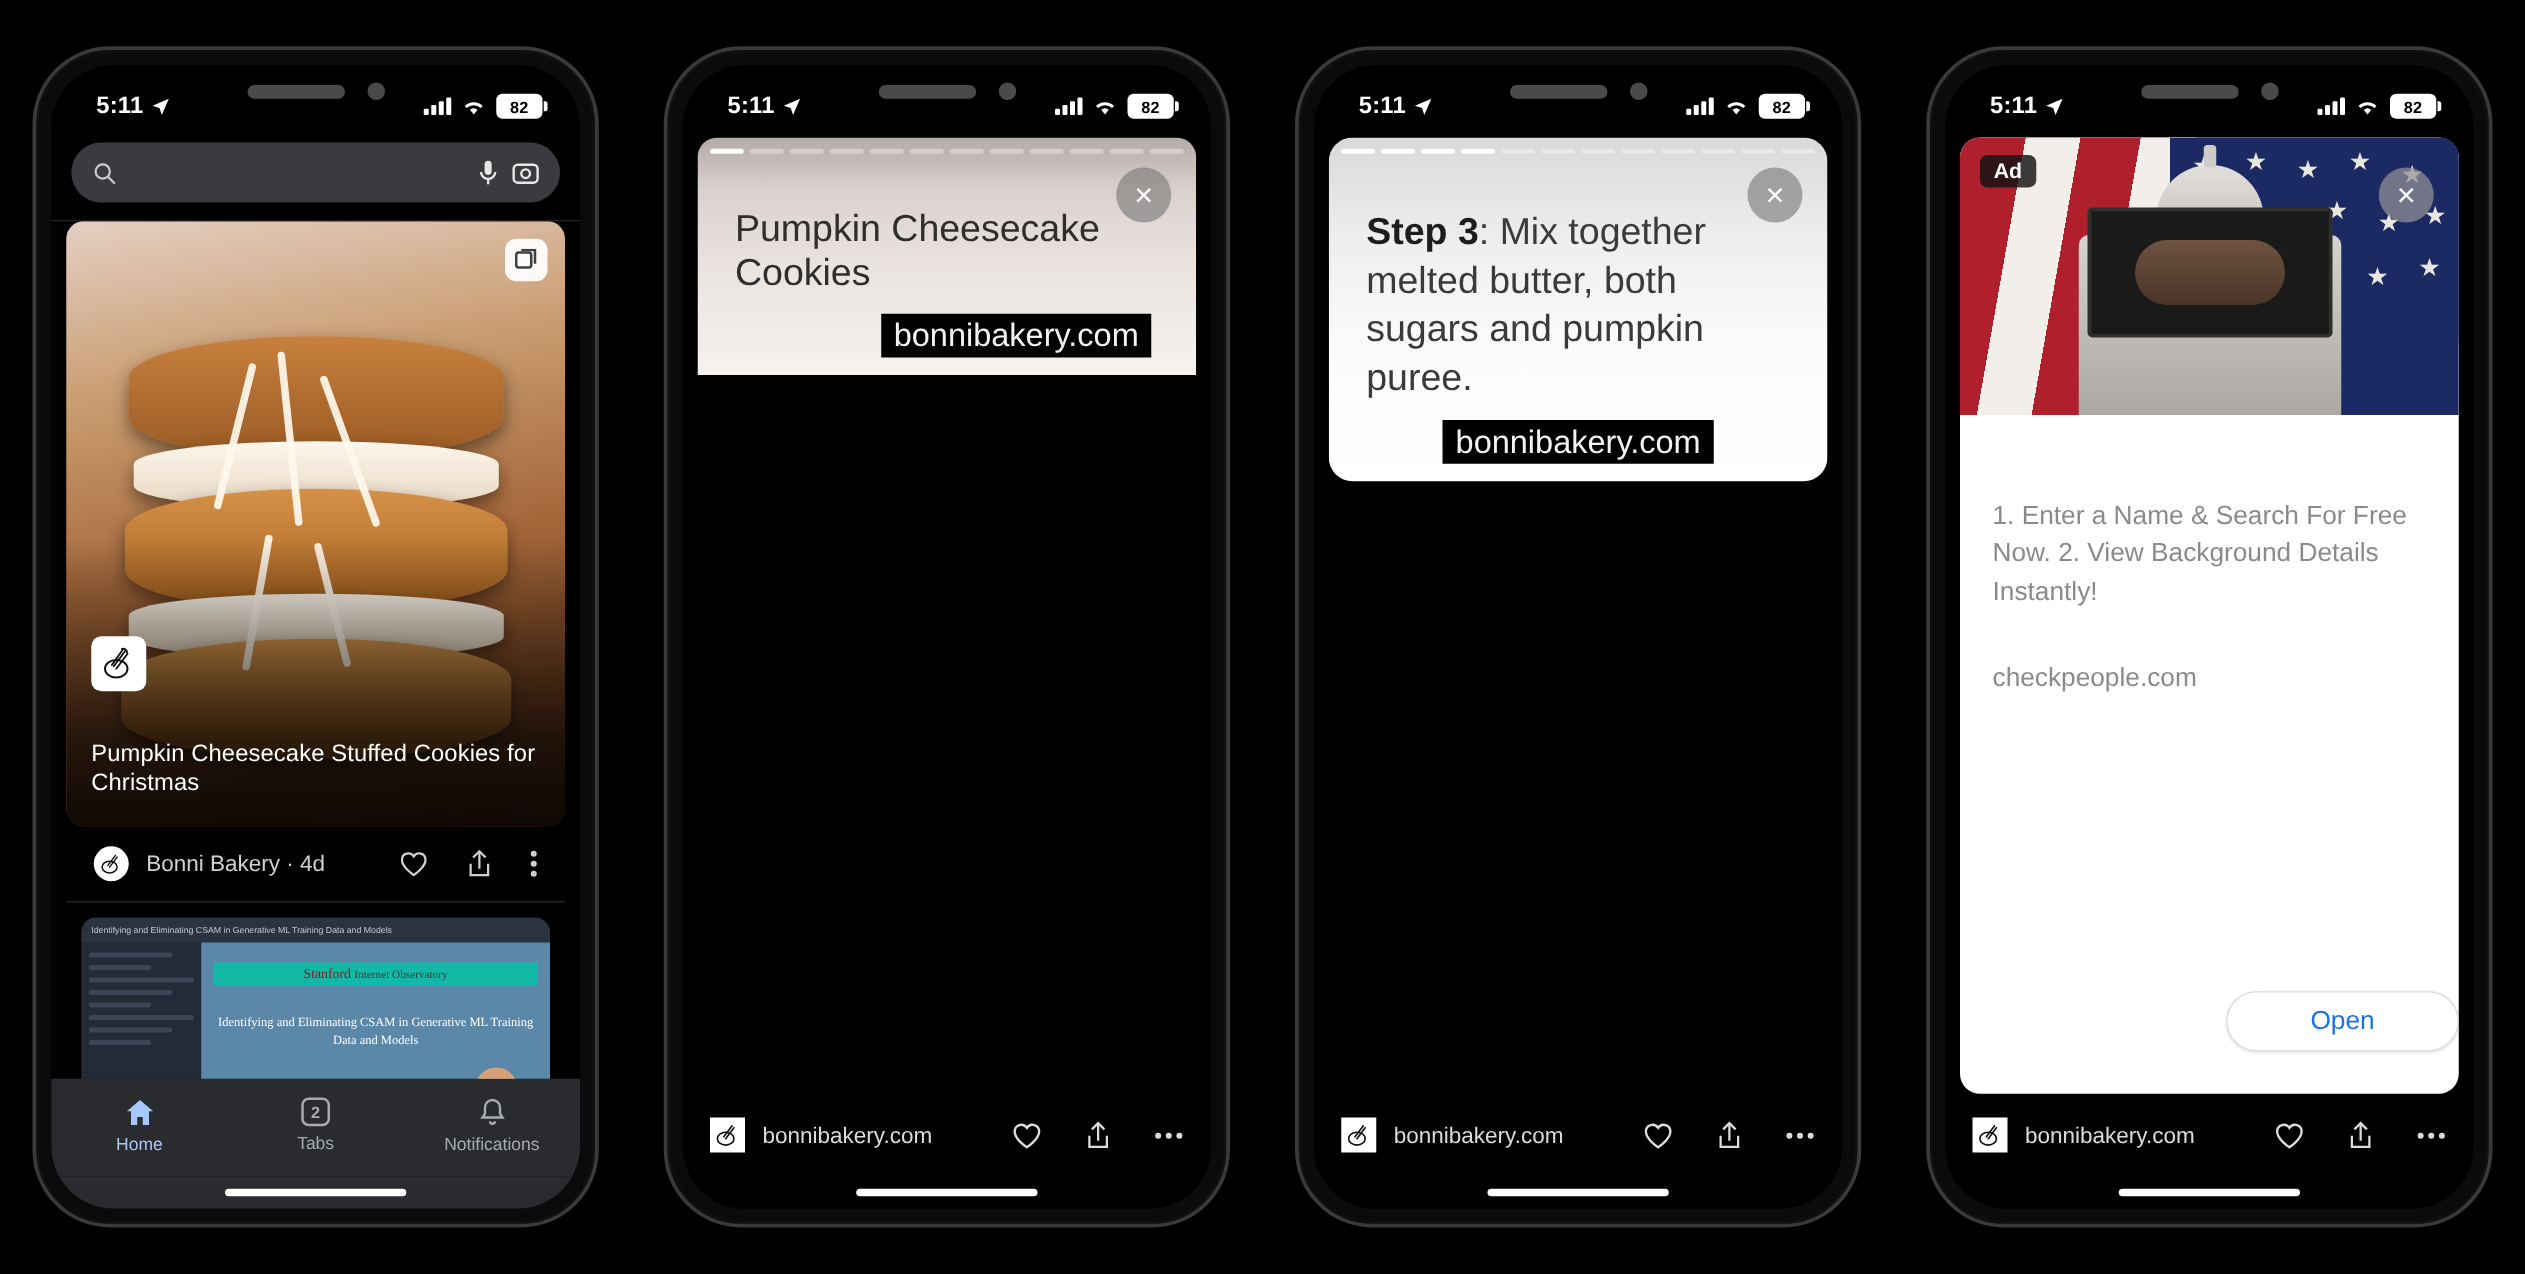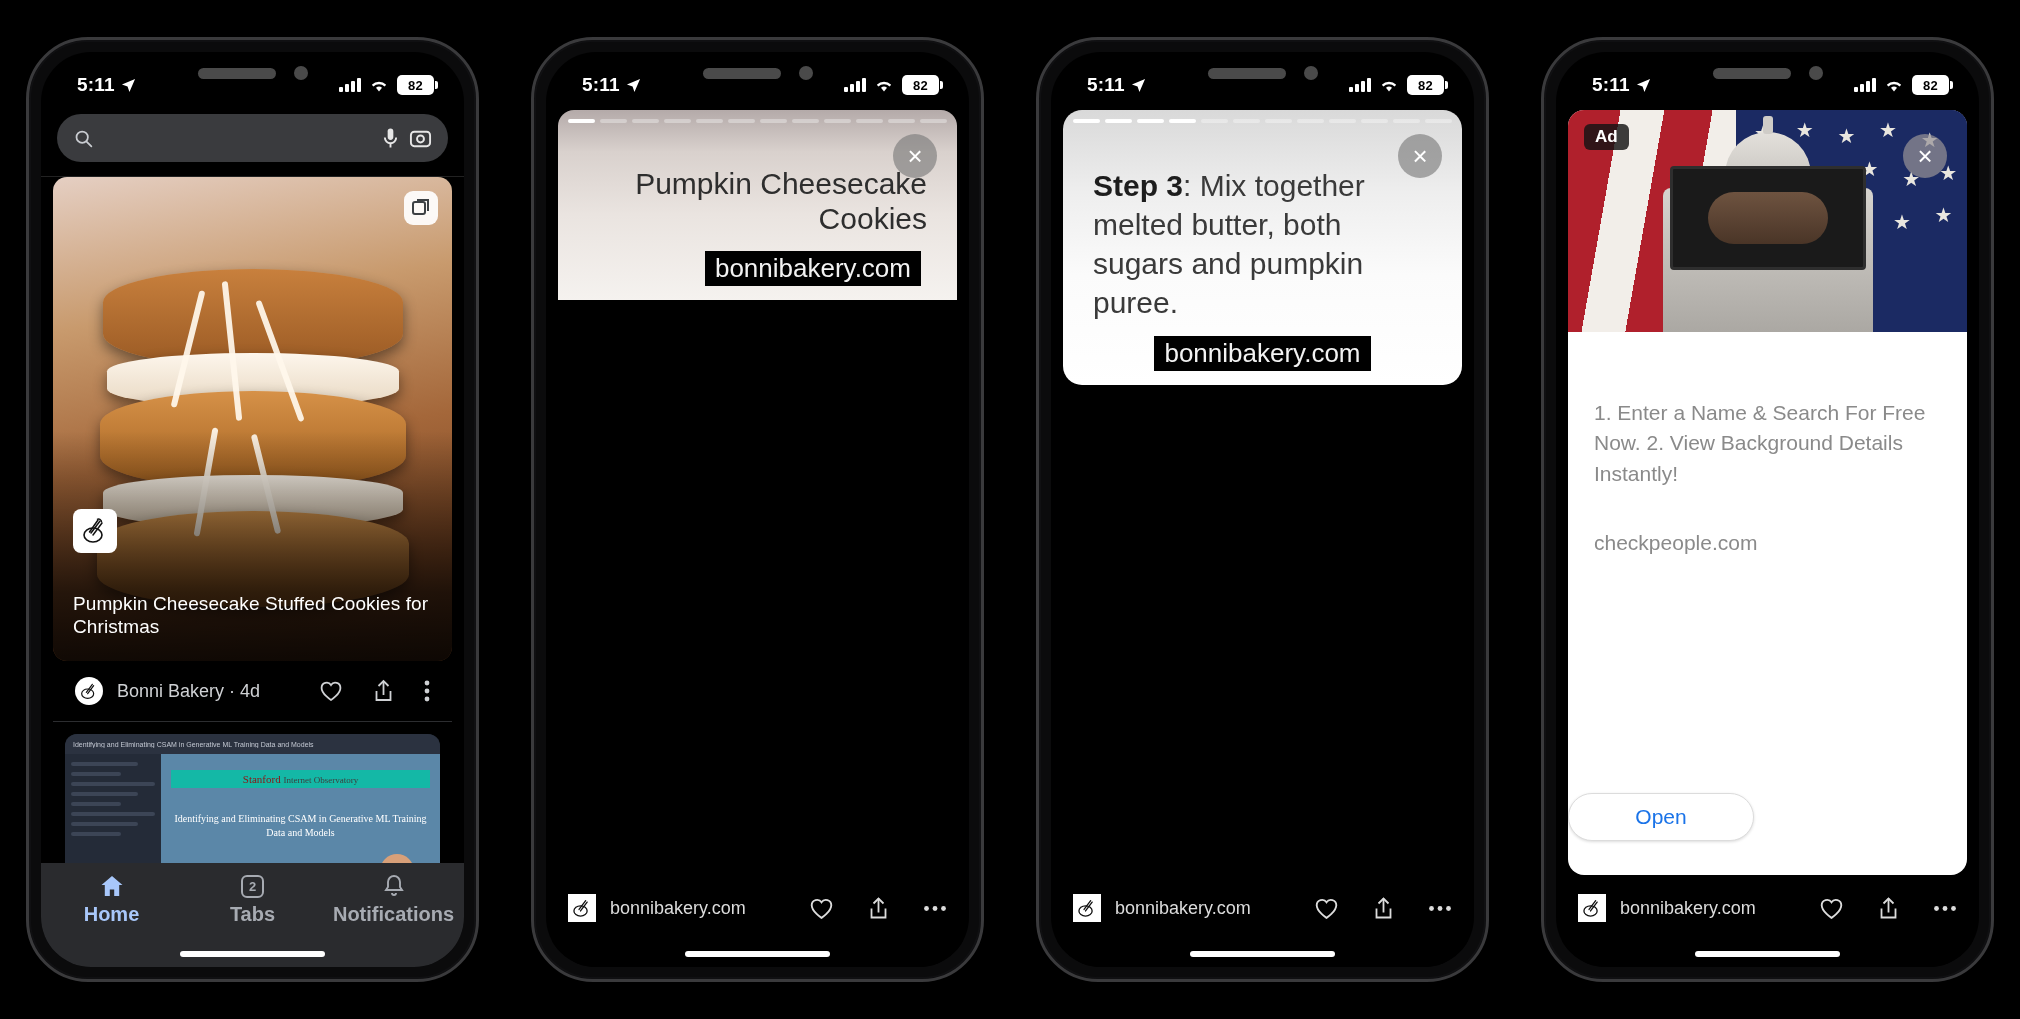--- a/index.html
+++ b/index.html
@@ -188,21 +188,21 @@
   }
   .slide-face::before {
     content:""; position:absolute; left:3px; top:9px; width:28px; height:9px;
     background:#1b1b1b; border-radius: 5px;
   }
   .tabbar {
     height: 78px; background:#2a2b2e; display:flex; align-items:center;
     padding-bottom: 4px;
   }
   .tab { flex:1; display:flex; flex-direction:column; align-items:center; gap:5px; }
-  .tab .lb { font-size: 20px; color:#a7abb2; font-weight:700; }
+  .tab .lb { font-size: 14px; color:#a7abb2; font-weight:400; }
   .tab.active .lb { color:#a8c7fa; }
   .tab-badge {
     width: 23px; height: 23px; border: 2px solid #a7abb2; border-radius: 6px;
     color:#a7abb2; font-size: 13px; font-weight: 700;
     display:flex; align-items:center; justify-content:center;
   }
   .homebar {
     height: 26px; display:flex; align-items:center; justify-content:center;
     background:#2a2b2e;
   }
@@ -229,21 +229,21 @@
   }
   .story-text {
     background: linear-gradient(180deg,#b4aaa9 0%,#d9d1cd 22%,#eae4e0 55%,#f5f2ef 100%);
     padding: 56px 30px 14px; color:#2b2b2b;
   }
   .story-text.plain {
     background: linear-gradient(180deg,#d9d9d9 0%,#eeeeee 30%,#fbfbfb 60%,#fff 100%);
     border-radius: 19px;
   }
   .st-title {
-    font-size: 30px; line-height: 1.18; text-align: right; font-weight: 400;
+    font-size: 30px; line-height: 1.18; text-align: left; font-weight: 400;
     color: #2e2e2e;
   }
   .st-step { font-size: 30px; line-height: 1.30; color:#3a3a3a; }
   .st-step b { color:#1d1d1d; font-weight: 700; }
   .url-chip {
     display:inline-block; background:#000; color:#f2f2f2;
     font-size: 26px; padding: 2px 10px; margin-top: 14px;
   }
   .url-row { text-align: center; }
   .url-row.left { text-align: right; padding-right: 6px; }
@@ -313,21 +313,21 @@
   }
   .ad-badge {
     position:absolute; left: 16px; top: 14px; z-index: 6;
     background: rgba(20,20,20,.82); color:#fff;
     font-size: 17px; font-weight: 700; padding: 3px 11px; border-radius: 6px;
   }
   .ad-body { padding: 38px 26px 0; }
   .ad-title { font-size: 29px; line-height: 1.22; color:#1f1f1f; font-weight: 400; }
   .ad-desc { font-size: 21px; line-height: 1.45; color:#8a8a8a; margin-top: 28px; }
   .ad-url { font-size: 21px; color:#8a8a8a; margin-top: 42px; }
-  .ad-open-wrap { position:absolute; left:0; right:0; bottom: 34px; display:flex; justify-content:flex-start; }
+  .ad-open-wrap { position:absolute; left:0; right:0; bottom: 34px; display:flex; justify-content:flex-end;padding-left:12px; }
   .ad-open {
     min-width: 186px; text-align:center; background:#fff; color:#1a73e8;
     border:1px solid #dcdcdc; border-radius: 24px; padding: 11px 0;
     font-size: 21px; box-shadow: 0 1px 3px rgba(0,0,0,.14);
   }
 </style>
 </head>
 <body>
 
 <div class="stage">

